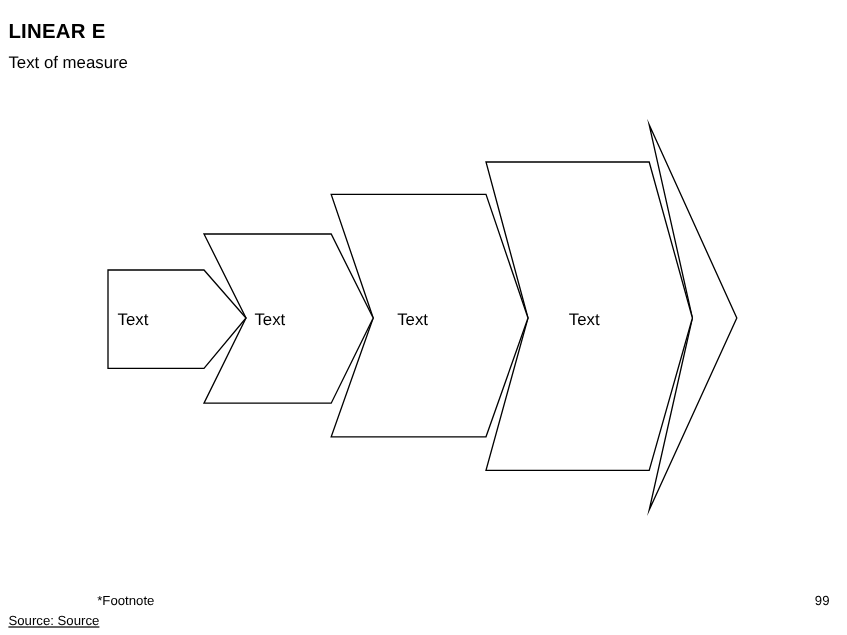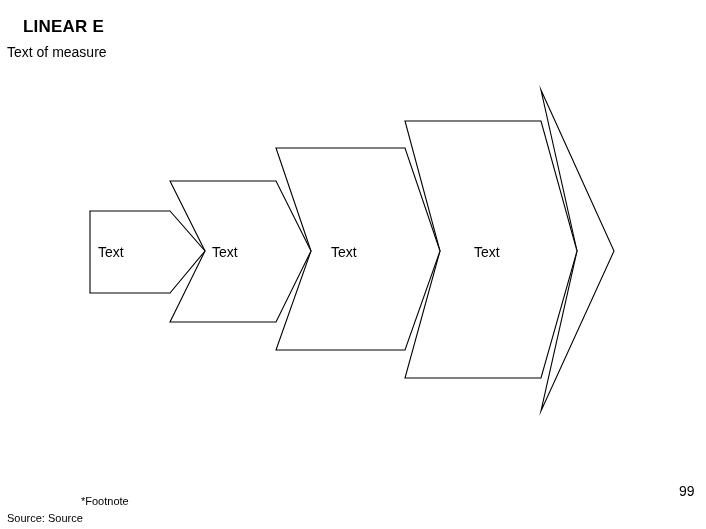--- a/index.html
+++ b/index.html
@@ -26,37 +26,36 @@
 
   .slide-title {
     position: absolute;
     left: 7px;
     top: 17px;
     font-size: 17px;
     font-weight: bold;
     letter-spacing: 0.2px;
     line-height: 20px;
     white-space: nowrap;
-    margin-left: 16px;
   }
 
   .slide-subtitle {
     position: absolute;
     left: 7px;
     top: 43px;
     font-size: 14px;
     font-weight: normal;
     line-height: 18px;
     white-space: nowrap;
   }
 
   .diagram-wrap {
     position: absolute;
     left: 0;
-    top: 0;
+    top: 14px;
     width: 596px;
     height: 460px;
   }
 
   .diagram-svg {
     position: absolute;
     left: 0;
     top: 0;
     display: block;
   }
@@ -85,27 +84,28 @@
     margin-left: 36px;
   }
 
   .source {
     position: absolute;
     left: 7px;
     top: 512px;
     font-size: 11px;
     line-height: 13px;
     white-space: nowrap;
+    text-decoration: underline;
   }
 
   .page-number {
     position: absolute;
     left: 679px;
-    top: 485px;
-    font-size: 14px;
+    top: 495px;
+    font-size: 11px;
     line-height: 13px;
     white-space: nowrap;
   }
 </style>
 </head>
 <body>
 
 <div id="slide">
 
   <div class="slide-title">LINEAR E</div>

